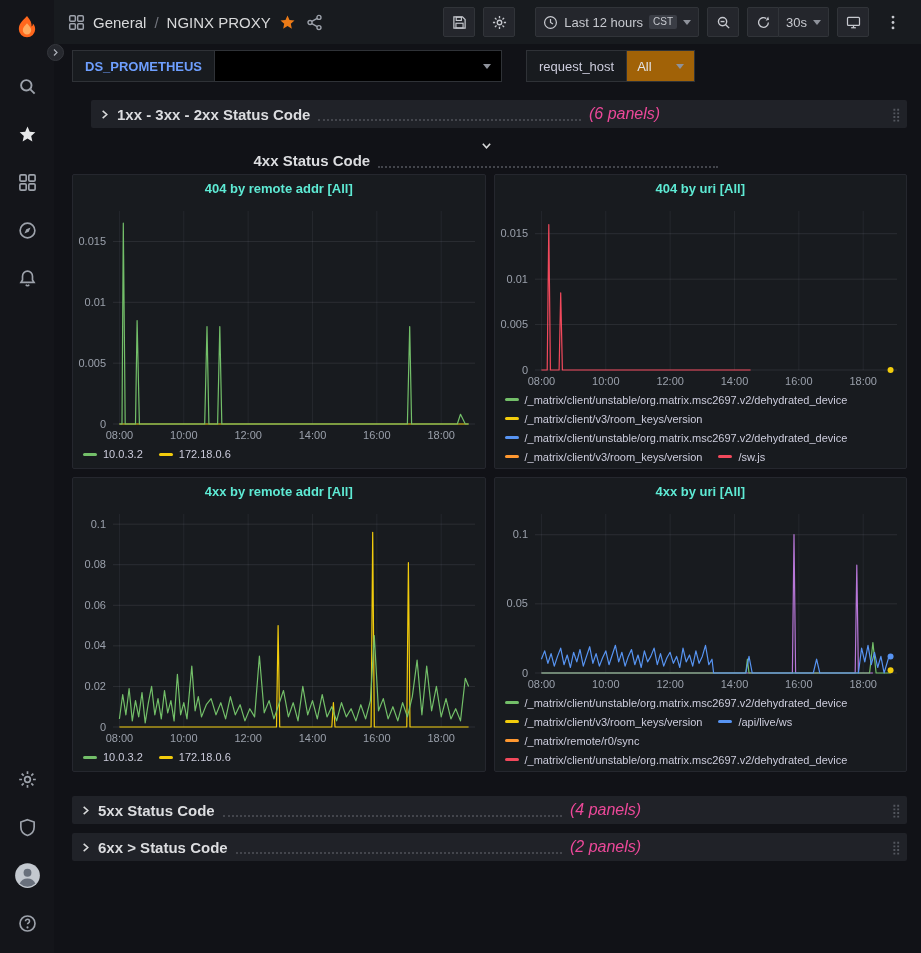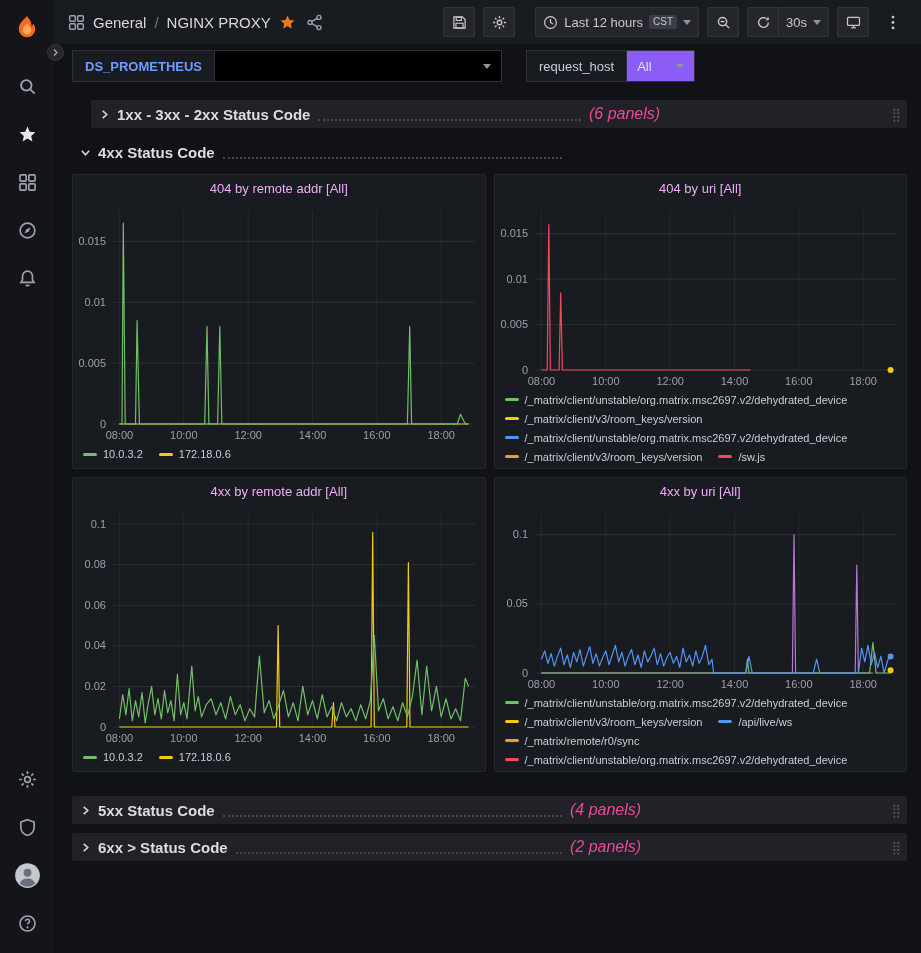--- a/index.html
+++ b/index.html
@@ -34,46 +34,46 @@
   .btn-group .nav-btn:first-child { border-top-right-radius:0; border-bottom-right-radius:0; }
   .btn-group .nav-btn:last-child { border-left:none; border-top-left-radius:0; border-bottom-left-radius:0; }
 
   
   .subnav { height:44px; display:flex; align-items:center; padding:0 14px 0 18px; gap:0; flex-shrink:0; }
   .var-label { height:32px; display:flex; align-items:center; padding:0 12px; background:#181b1f; border:1px solid #2f3237; font-size:13px; }
   .var-label.blue { color:#6e9fff; font-weight:600; cursor:pointer; }
   .var-select { height:32px; width:288px; background:#000; border:1px solid #2f3237; margin-left:-1px; display:flex; align-items:center; padding:0 10px; cursor:pointer; }
   .var-select .caret { margin-left:auto; }
   .gap16 { width:24px; }
-  .var-value { height:32px; display:flex; align-items:center; gap:24px; padding:0 10px; background:#8b5cf6; border:1px solid #2f3237; margin-left:-1px; font-size:13px; color:#e3e4e8; cursor:pointer; }
+  .var-value { height:32px; display:flex; align-items:center; gap:24px; padding:0 10px; background:#a16207; border:1px solid #2f3237; margin-left:-1px; font-size:13px; color:#e3e4e8; cursor:pointer; }
 
   
   .dash { flex:1; padding:4px 14px 0 18px; overflow:hidden; }
   .row-head { height:28px; display:flex; align-items:center; border-radius:2px; padding:0 6px; cursor:pointer; }
   .row-head.collapsed { background:#202228; }
   .row-head .chev { width:14px; height:14px; display:flex; align-items:center; justify-content:center; color:#d8d9da; margin-right:6px; flex-shrink:0; }
   .row-lead { display:flex; align-items:center; width:472px; min-width:0; }
   .row-title { font-size:15px; font-weight:700; color:#dcdde0; white-space:nowrap; }
   .dots { flex:1; margin:6px 8px 0; border-bottom:2px dotted #43454c; height:8px; }
   .row-count { font-size:16px; font-style:italic; color:#ec4899; white-space:nowrap; }
   .row-spacer { flex:1; }
   .drag { color:#53565e; font-size:13px; line-height:13px; cursor:grab; }
   .drag::before { content:"⣿"; }
 
   .grid2 { display:grid; grid-template-columns:1fr 1fr; gap:8px; margin-top:8px; }
   .panel { height:295px; background:#181b1f; border:1px solid #25272e; border-radius:2px; display:flex; flex-direction:column; overflow:hidden; }
-  .panel-title { height:28px; line-height:28px; text-align:center; font-size:13px; font-weight:400; color:#f0abfc; cursor:pointer; flex-shrink:0; }
+  .panel-title { height:28px; line-height:28px; text-align:center; font-size:13px; font-weight:700; color:#5eead4; cursor:pointer; flex-shrink:0; }
   .chart { flex:1; min-height:0; cursor:crosshair; }
   .legend { padding:0 10px 4px; font-size:11px; color:#ccccdc; }
   .legend-one { height:24px; display:flex; align-items:center; column-gap:16px; overflow:hidden; }
   .legend-multi { height:78px; display:flex; flex-wrap:wrap; align-content:flex-start; column-gap:16px; overflow:hidden; }
   .legend-item { display:inline-flex; align-items:center; height:19px; white-space:nowrap; cursor:pointer; }
   .swatch { width:14px; height:3px; border-radius:2px; margin-right:6px; flex-shrink:0; }
 
-  .mt8 { margin-top:8px;margin-left:19px; } .mt10 { margin-top:10px; } .mt12 { margin-top:24px; }
+  .mt8 { margin-top:8px;margin-left:19px; } .mt10 { margin-top:10px;flex-direction:column; } .mt12 { margin-top:24px; }
   svg { display:block; }
 </style>
 </head>
 <body>
 
 <nav class="sidebar">
   <span class="logo">
     <svg viewBox="0 0 24 24" width="28" height="28">
       <path d="M12 1.8C8.2 5.8 5 8.2 5 13a7 7 0 0 0 14 0c0-2.1-.9-3.7-2.1-4.8.3 1.1-.1 2.1-1 2.6.4-2.6-.9-5.6-3.9-9z" fill="#ff671d"></path>
       <path d="M12 8c-2.1 2.4-3.6 3.8-3.6 6a3.6 3.6 0 0 0 7.2 0c0-1.9-1.5-3.6-3.6-6z" fill="#ffab5f"></path>

